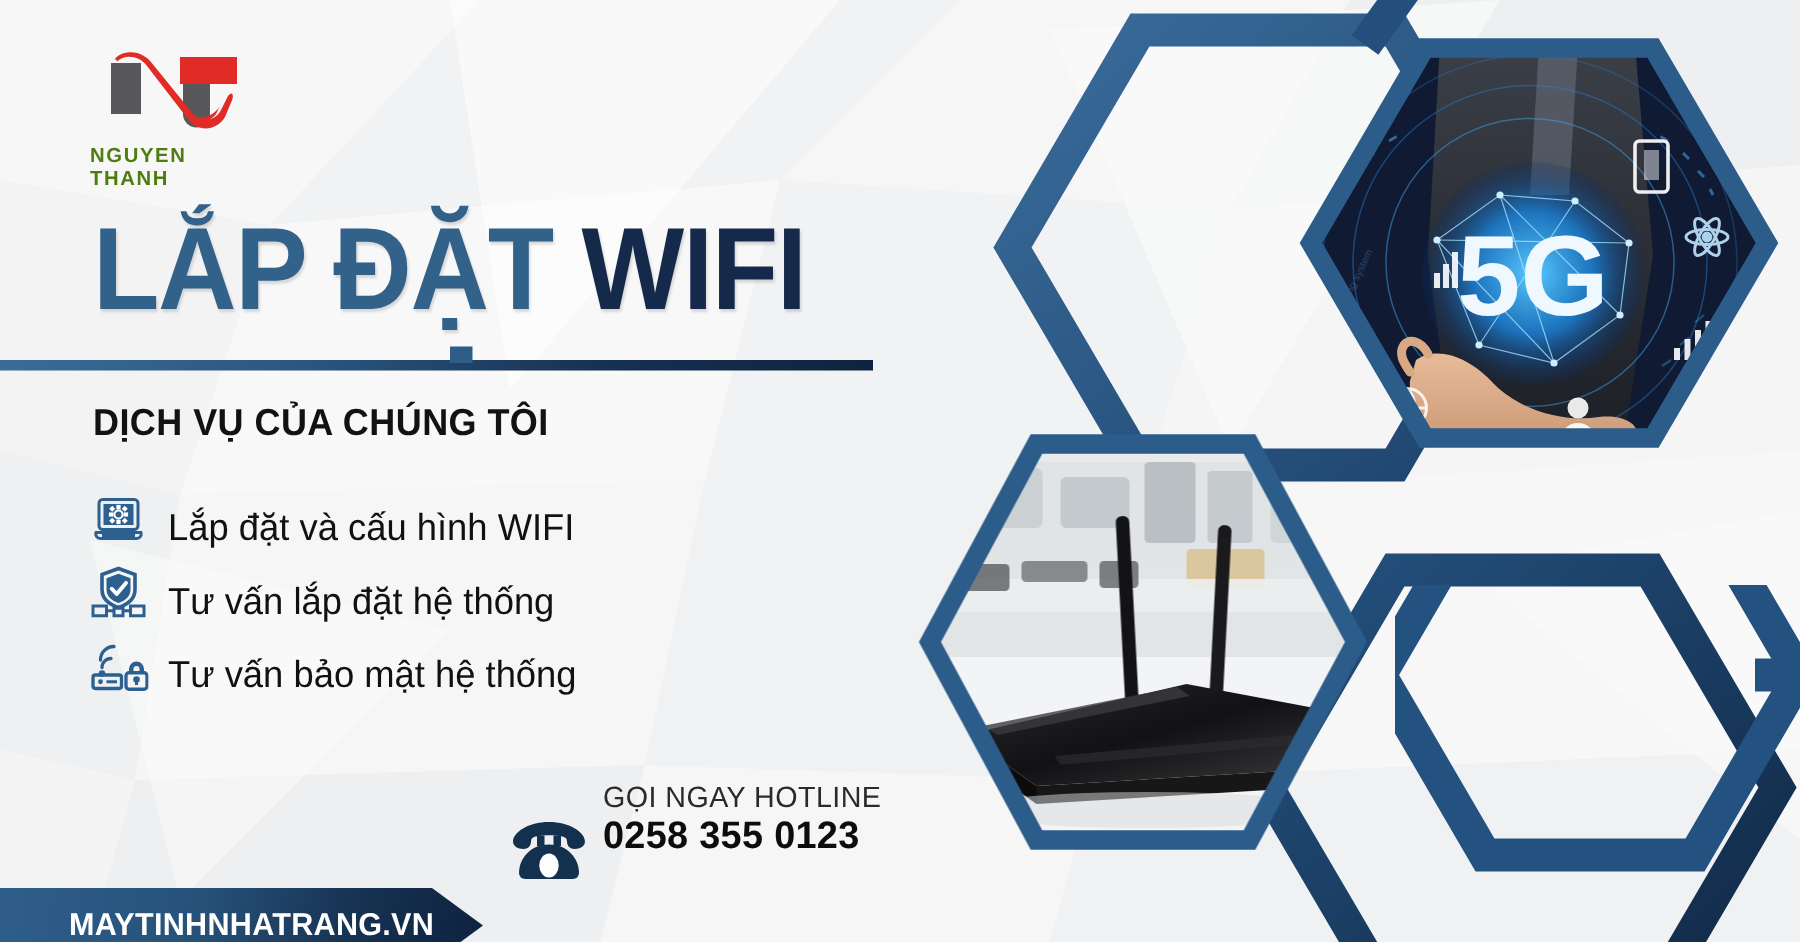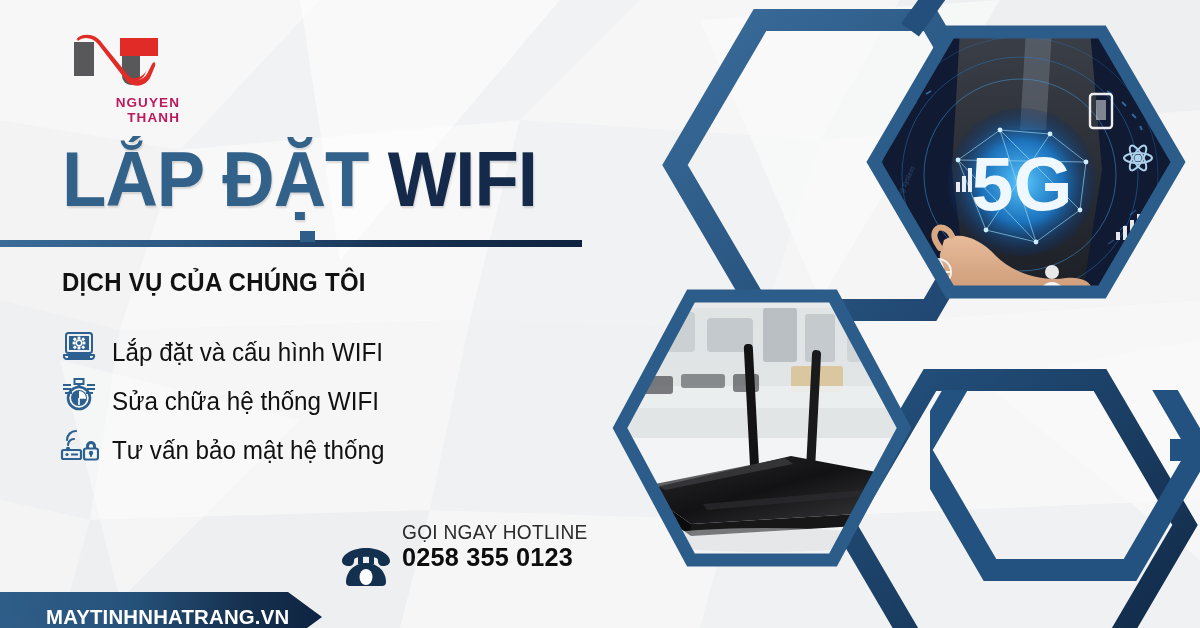--- a/index.html
+++ b/index.html
@@ -12,22 +12,22 @@
   #stage { position:absolute; inset:0; width:1200px; height:628px; overflow:hidden; }
 
   
   .bg-base { position:absolute; inset:0;
     background:linear-gradient(135deg,#fafafa 0%,#f0f1f2 45%,#e9eaec 100%); }
   .bg-poly { position:absolute; inset:0; }
 
   
   .logo { position:absolute; left:60px; top:28px; width:120px; height:85px; }
   .logo-mark { width:120px; height:60px; }
-  .logo-text { font-size:13.5px; font-weight:bold; color:#be185d;
-    letter-spacing:1.1px; text-align:right; width:120px; margin-top:3px;
+  .logo-text { font-size:13.5px; font-weight:bold; color:#4d7c0f;
+    letter-spacing:1.1px; text-align:left; width:120px; margin-top:3px;
     font-family:"Liberation Sans", sans-serif; }
 
   
   .headline { position:absolute; left:62px; top:134px; white-space:nowrap;
     font-size:78px; font-weight:bold; letter-spacing:-1px;
     font-family:"Liberation Sans", sans-serif;
     transform:scaleX(0.93); transform-origin:left center; }
   .headline .w1 { color:#326189; text-shadow:1px 2px 2px rgba(0,0,0,.14); }
   .headline .w2 { color:#15294a; text-shadow:1px 2px 2px rgba(0,0,0,.14); }
 
@@ -342,38 +342,36 @@
             <rect x="14.4" y="19.8" width="2.8" height="2.8" transform="rotate(-45 15.8 21.2)"></rect>
           </g>
           <circle cx="20" cy="17" r="2" fill="#2c6091"></circle>
           <path d="M5,29 h30 a3,3 0 0 1 -3,4 h-24 a3,3 0 0 1 -3,-4 z" fill="none" stroke="#2c6091" stroke-width="2"></path>
           <rect x="9" y="30" width="22" height="2" fill="#2c6091"></rect>
         </svg>
       </span>
       <span class="svc-label">Lắp đặt và cấu hình WIFI</span>
     </div>
 
-
     <div class="svc-item">
       <span class="svc-icon">
         <svg width="40" height="40" viewBox="0 0 40 40">
-          <g stroke="#2c6091" stroke-width="2" fill="none">
-            <path d="M4,10 h8 M4,14 h8 M28,10 h8 M28,14 h8"></path>
-            <path d="M6,18 h7 M27,18 h7"></path>
-            <rect x="15.5" y="4" width="9" height="5"></rect>
-          </g>
-          <circle cx="20" cy="23" r="11" fill="none" stroke="#2c6091" stroke-width="2.6"></circle>
-          <circle cx="20" cy="23" r="8" fill="#2c6091"></circle>
-          <path d="M20,23 V16 A7,7 0 0 1 27,23 Z" fill="#ffffff"></path>
-          <path d="M20,23 H27 M20,23 V30" stroke="#ffffff" stroke-width="1.6"></path>
-          <rect x="18.5" y="9" width="3" height="4" fill="#2c6091"></rect>
+          <path d="M20,4 L31,8 V18 C31,24 26,28 20,30 C14,28 9,24 9,18 V8 Z" fill="none" stroke="#2c6091" stroke-width="2.4"></path>
+          <path d="M20,7.5 L28,10.5 V18 C28,22.5 24.5,25.5 20,27 C15.5,25.5 12,22.5 12,18 V10.5 Z" fill="#2c6091"></path>
+          <path d="M15.5,17.5 L18.8,21 L25,13.6" fill="none" stroke="#ffffff" stroke-width="2.6" stroke-linecap="round" stroke-linejoin="round"></path>
+          <rect x="3" y="29" width="9" height="6.5" fill="none" stroke="#2c6091" stroke-width="2"></rect>
+          <rect x="28" y="29" width="9" height="6.5" fill="none" stroke="#2c6091" stroke-width="2"></rect>
+          <rect x="17" y="30.5" width="6" height="5" fill="none" stroke="#2c6091" stroke-width="2"></rect>
+          <path d="M12,32.2 H17 M23,32.2 H28" stroke="#2c6091" stroke-width="2"></path>
+          <path d="M20,30 V30.5" stroke="#2c6091" stroke-width="2"></path>
         </svg>
       </span>
-      <span class="svc-label">Sửa chữa hệ thống WIFI</span>
+      <span class="svc-label">Tư vấn lắp đặt hệ thống</span>
     </div>
+
 
     <div class="svc-item">
       <span class="svc-icon">
         <svg width="40" height="40" viewBox="0 0 40 40">
           <g stroke="#2c6091" stroke-width="2.2" fill="none" stroke-linecap="round">
             <path d="M8,16 a9,9 0 0 1 9,-9"></path>
             <path d="M9,21 a6,6 0 0 1 6,-6"></path>
           </g>
           <circle cx="9" cy="25" r="2.2" fill="#2c6091"></circle>
           <rect x="3" y="26" width="19" height="9" rx="1.6" fill="none" stroke="#2c6091" stroke-width="2.2"></rect>

